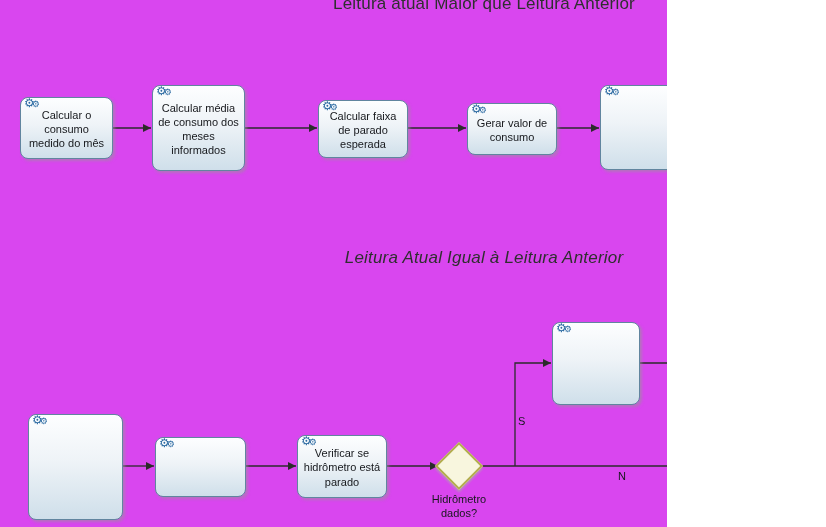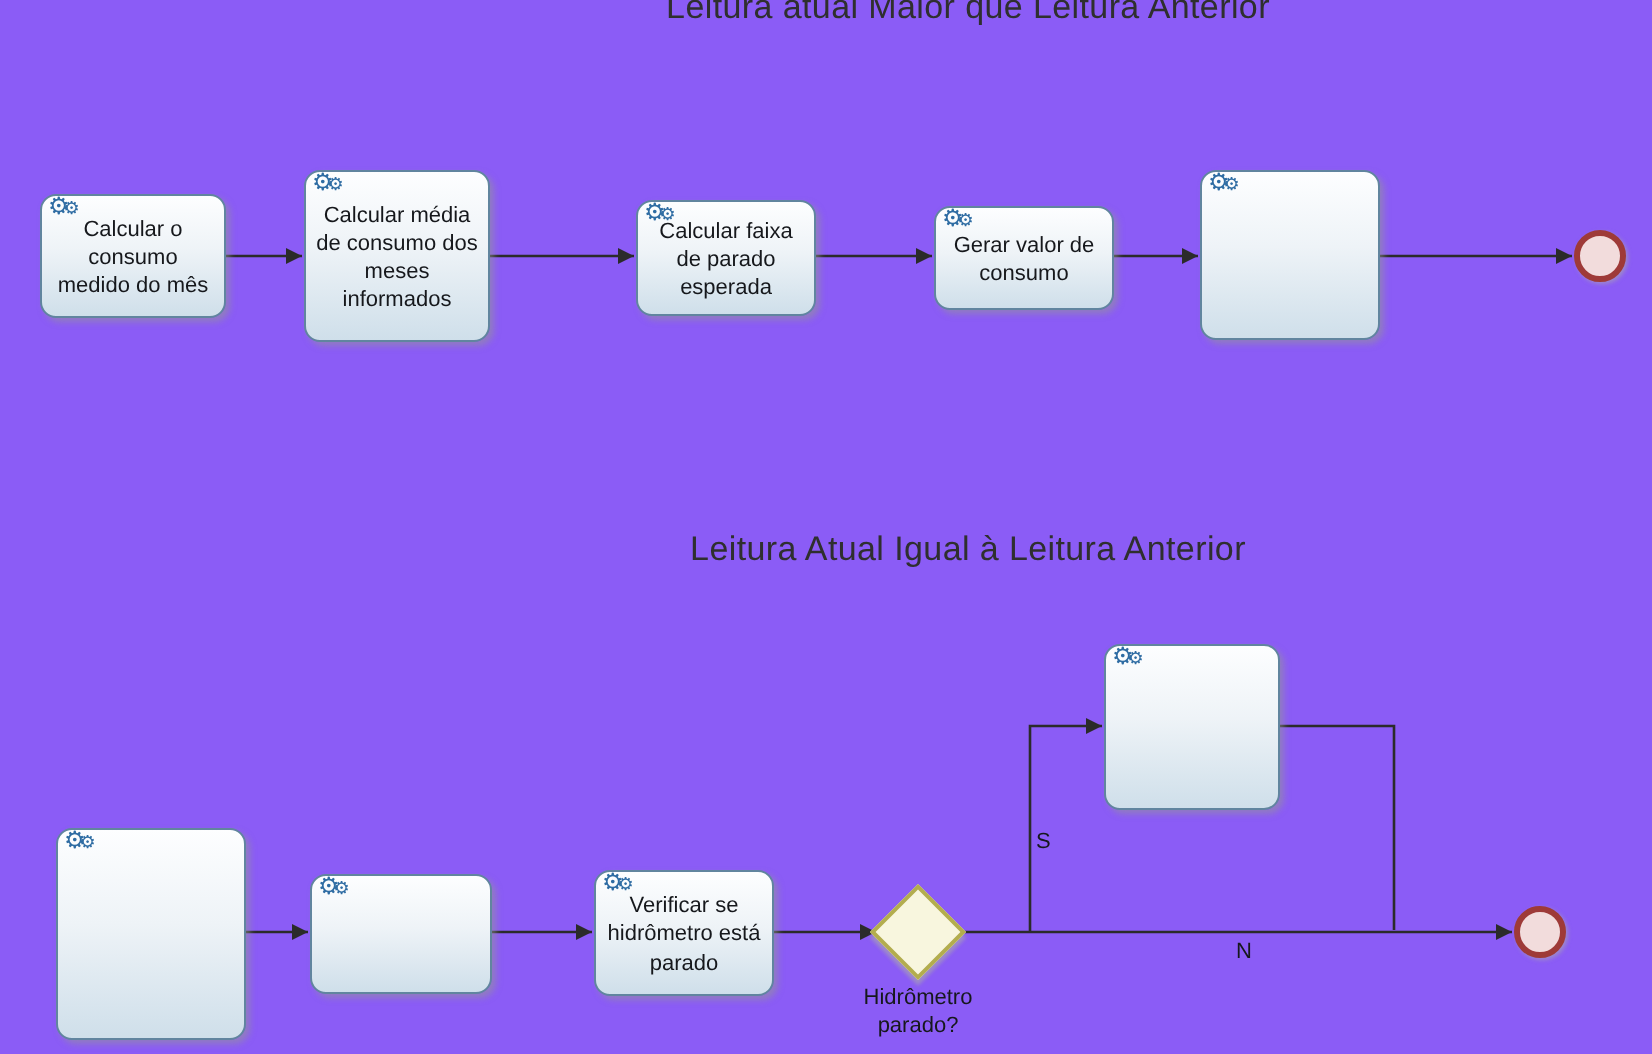--- a/index.html
+++ b/index.html
@@ -1,25 +1,25 @@
 <!DOCTYPE html>
 <html><head>
 <meta charset="utf-8">
 <style>
   html,body{margin:0;padding:0;background:#fff;}
   #canvas{
-    position:relative;width:826px;height:527px;background:#8b5cf6;
+    position:relative;width:667px;height:527px;background:#d946ef;
     overflow:hidden;font-family:"Liberation Sans",sans-serif;
   }
   .title{
     position:absolute;left:144px;width:680px;text-align:center;
     font-size:17px;color:#2f2f2f;letter-spacing:.2px;
   }
   #title-top{top:-6px;}
-  #title-bottom{top:265px;}
+  #title-bottom{top:248px;font-style:italic;}
   .task{
     position:absolute;box-sizing:border-box;
     border:1px solid #61859f;border-radius:8px;
     background:linear-gradient(180deg,#fdfeff 0%,#eef3f7 45%,#cfdfea 100%);
     box-shadow:2px 2px 3px rgba(150,150,150,.55);
     display:flex;align-items:center;justify-content:center;
     text-align:center;font-size:11px;line-height:1.28;color:#16181c;
     padding:6px 5px 4px 5px;z-index:3;
   }
   .gear{
@@ -119,20 +119,20 @@
   </div>
   <div class="task" id="b3">
     <span class="gear">⚙<span class="gear2">⚙</span></span>
     <span>Verificar se hidrômetro está parado</span>
   </div>
   <div class="task" id="b4">
     <span class="gear">⚙<span class="gear2">⚙</span></span>
   </div>
 
   <div class="gateway"></div>
-  <div class="gateway-label">Hidrômetro parado?</div>
+  <div class="gateway-label">Hidrômetro dados?</div>
 
   <span class="edge-label" id="lbl-s">S</span>
   <span class="edge-label" id="lbl-n">N</span>
 
   <div class="end-event" id="e2"></div>
 
 </div>
 
 </body></html>

